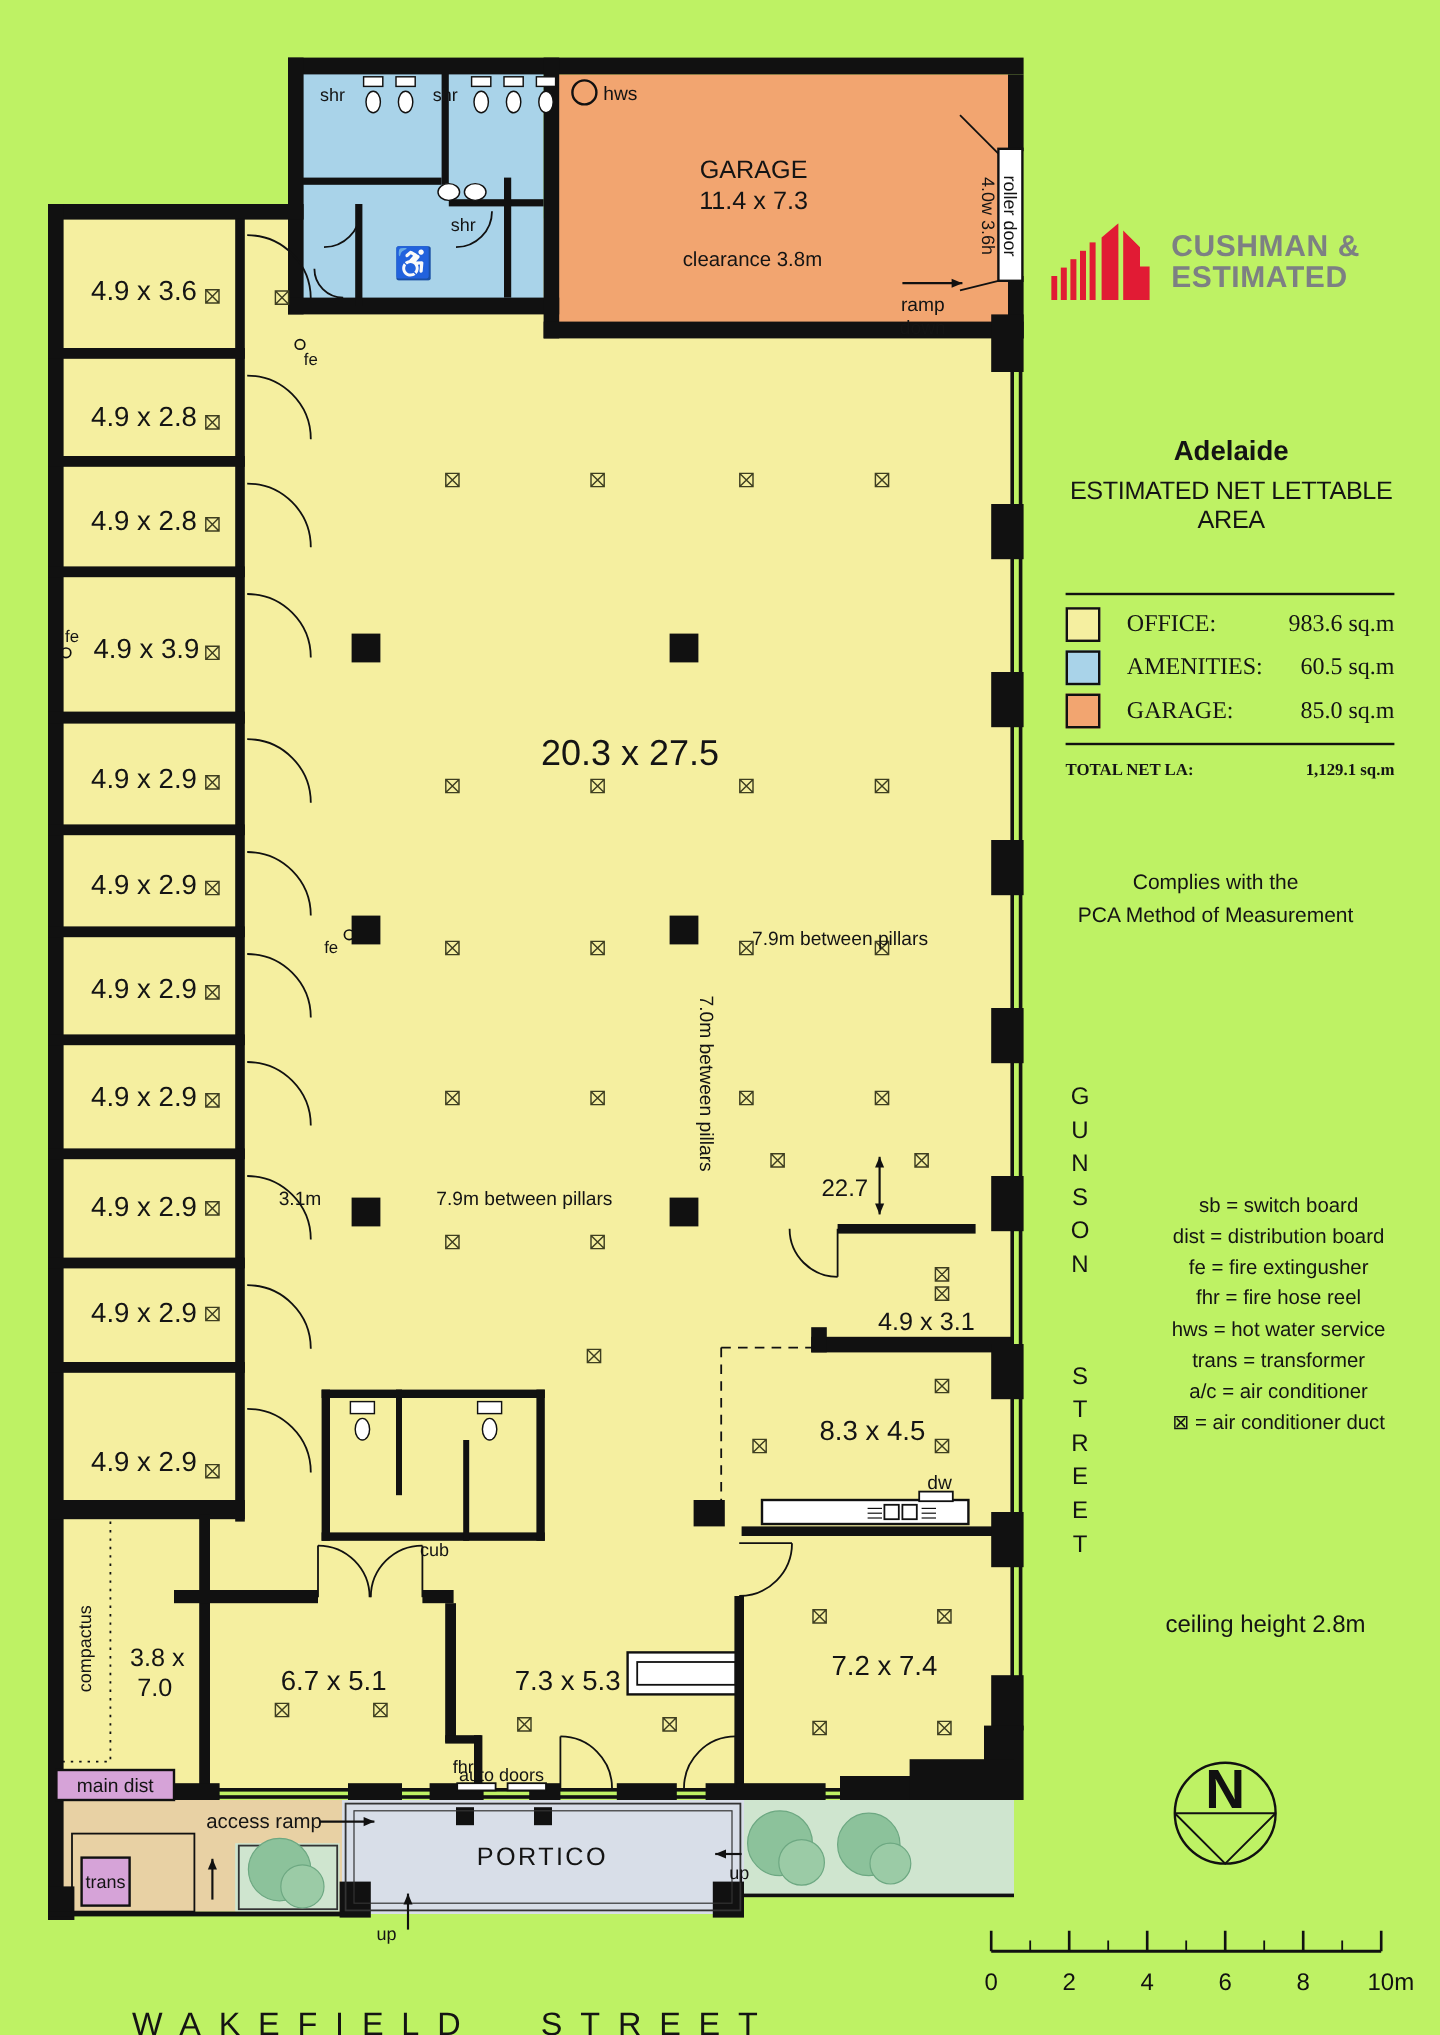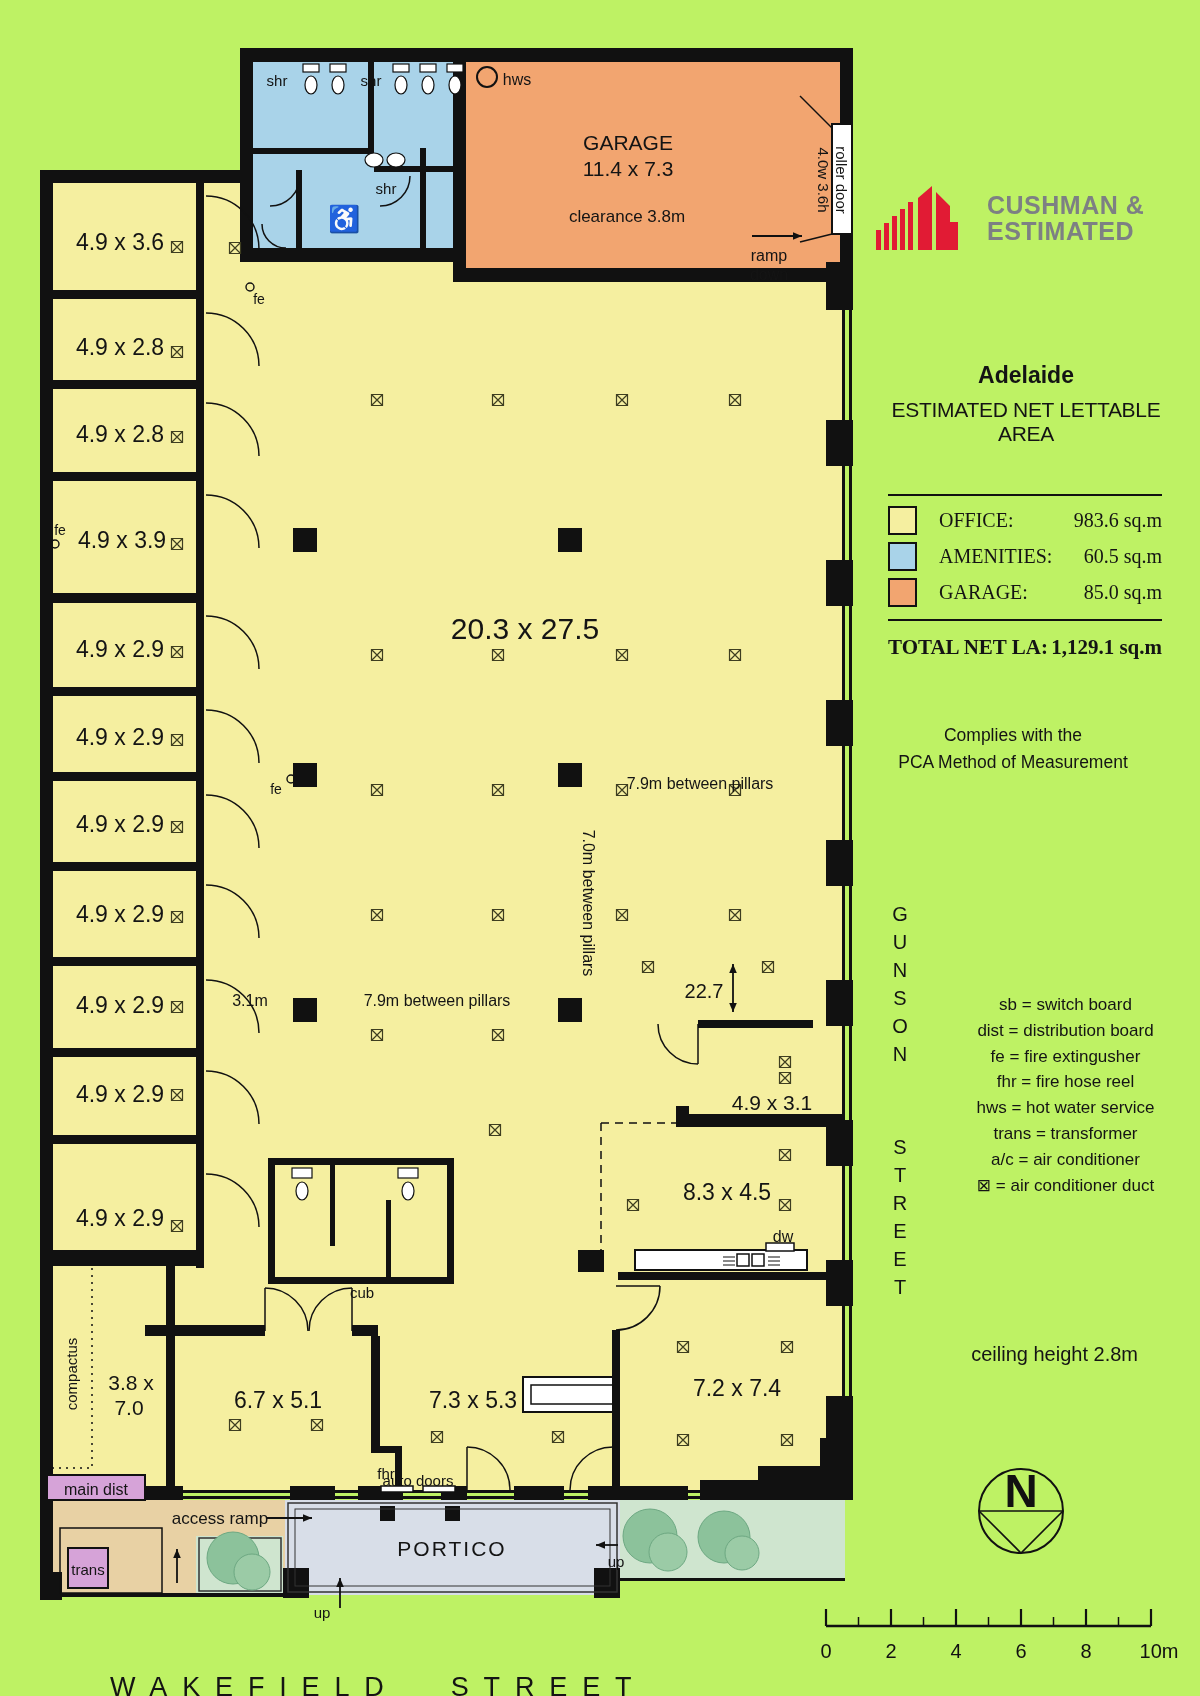--- a/index.html
+++ b/index.html
@@ -1,33 +1,33 @@
 <!DOCTYPE html>
 <html><head>
 <meta charset="utf-8">
 <style>
   html,body{margin:0;padding:0;background:#fff;}
   .canvas{position:relative;width:1200px;height:1696px;background:#bef264;overflow:hidden;
           font-family:"Liberation Sans", sans-serif;color:#141414;}
   #plan-svg{position:absolute;left:0;top:0;}
   .abs{position:absolute;}
   
-  .logo{left:876px;top:186px;display:flex;align-items:center;gap:23px;}
+  .logo{left:876px;top:186px;display:flex;align-items:center;gap:12px;}
   .logo-text{font-size:25px;font-weight:bold;color:#7d8083;line-height:26px;letter-spacing:0.5px;white-space:nowrap;}
   .title-block{left:886px;top:358px;width:280px;text-align:center;}
   .title-line{font-size:23px;font-weight:bold;line-height:34px;}
   .subtitle{font-size:21px;margin-top:6px;letter-spacing:-0.3px;}
   .legend{left:888px;top:494px;width:274px;font-family:Liberation Serif, serif;}
   .legend hr{border:none;border-top:2px solid #111;margin:0 0 10px 0;}
   .legend-row{display:flex;align-items:center;margin-bottom:7px;font-size:20px;}
   .swatch{width:25px;height:25px;border:2px solid #111;margin-right:22px;flex:none;}
   .legend-label{flex:1;text-align:left;}
   .legend-value{text-align:right;white-space:nowrap;}
   .legend .total-rule{margin-top:12px;margin-bottom:14px;}
-  .total-row{display:flex;justify-content:space-between;font-size:21px;font-weight:bold;}
+  .total-row{display:flex;justify-content:space-between;font-size:14px;font-weight:bold;}
   .complies{left:888px;top:722px;width:250px;text-align:center;font-size:17.5px;line-height:27px;}
   .abbr{left:938px;top:992px;width:255px;text-align:center;font-size:17px;line-height:25.8px;}
   .ceiling{left:898px;top:1343px;width:240px;text-align:right;font-size:20px;}
   .gunson{left:877px;width:34px;text-align:center;font-size:20px;letter-spacing:6px;
           writing-mode:vertical-rl;text-orientation:upright;}
   .g1{top:903px;} .g2{top:1136px;}
   .wakefield{left:110px;top:1672px;width:600px;font-size:27px;font-weight:400;
              letter-spacing:0.55em;word-spacing:1.1em;white-space:nowrap;}
   .north-wrap{left:975px;top:1465px;}
   .scalebar-wrap{left:818px;top:1596px;}

